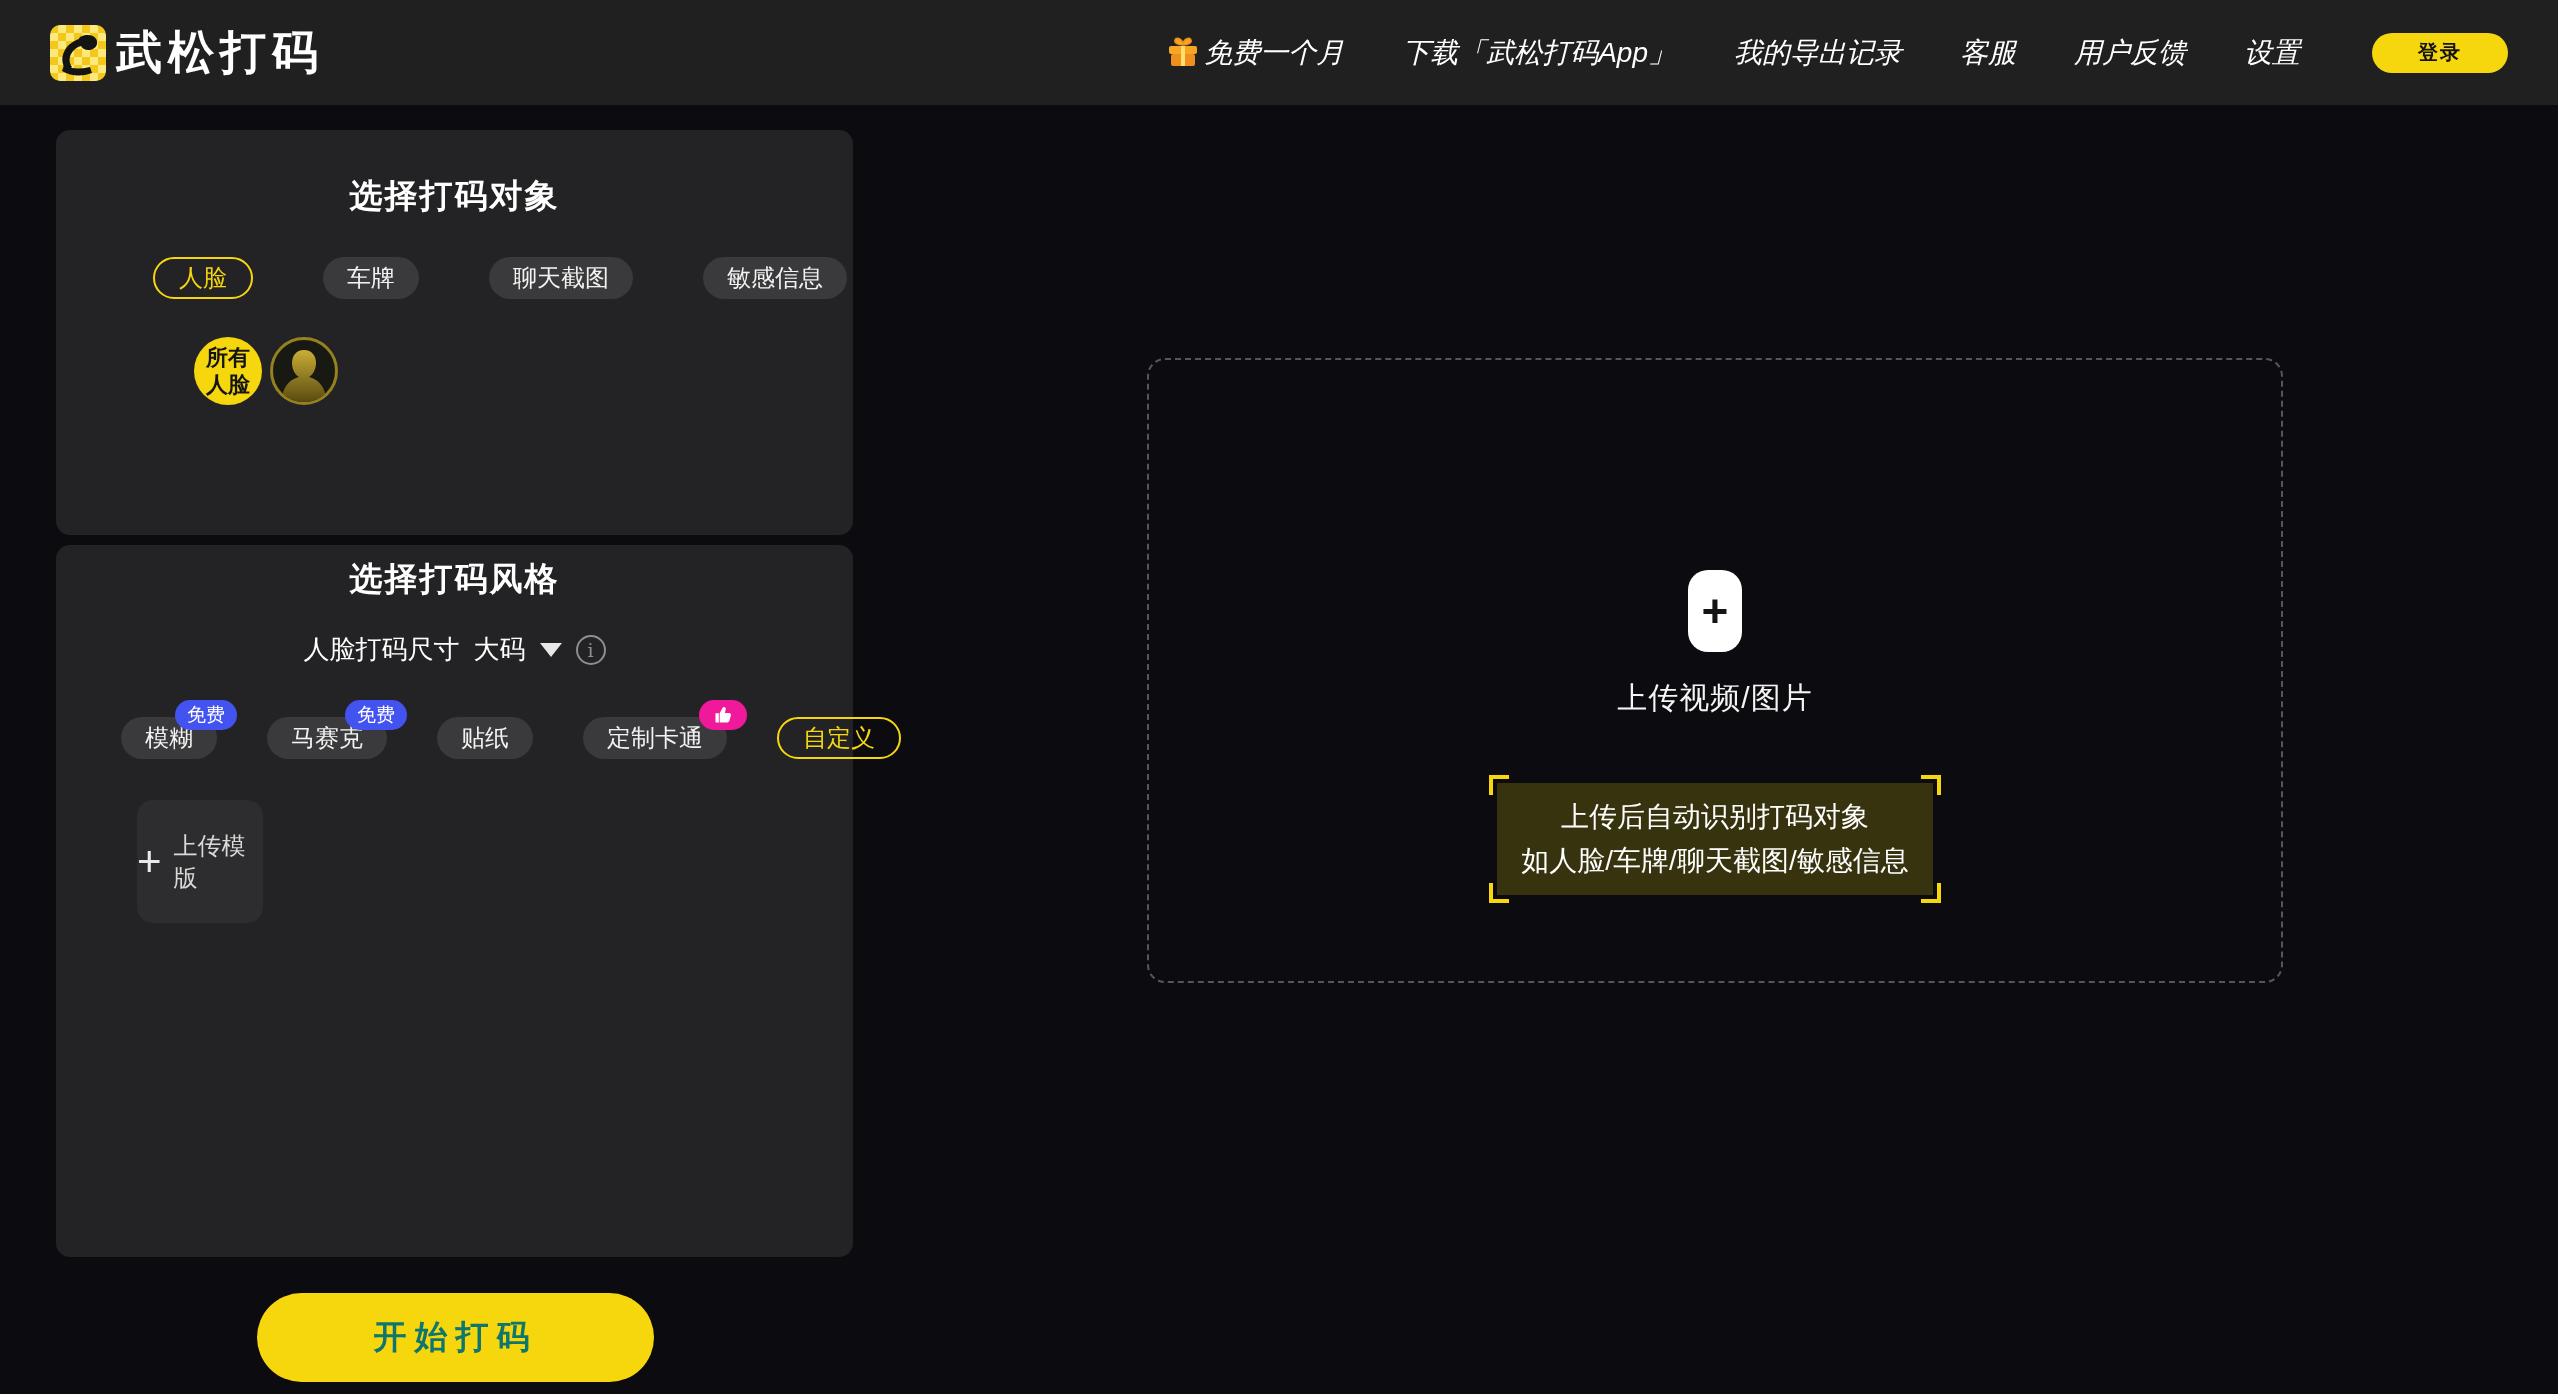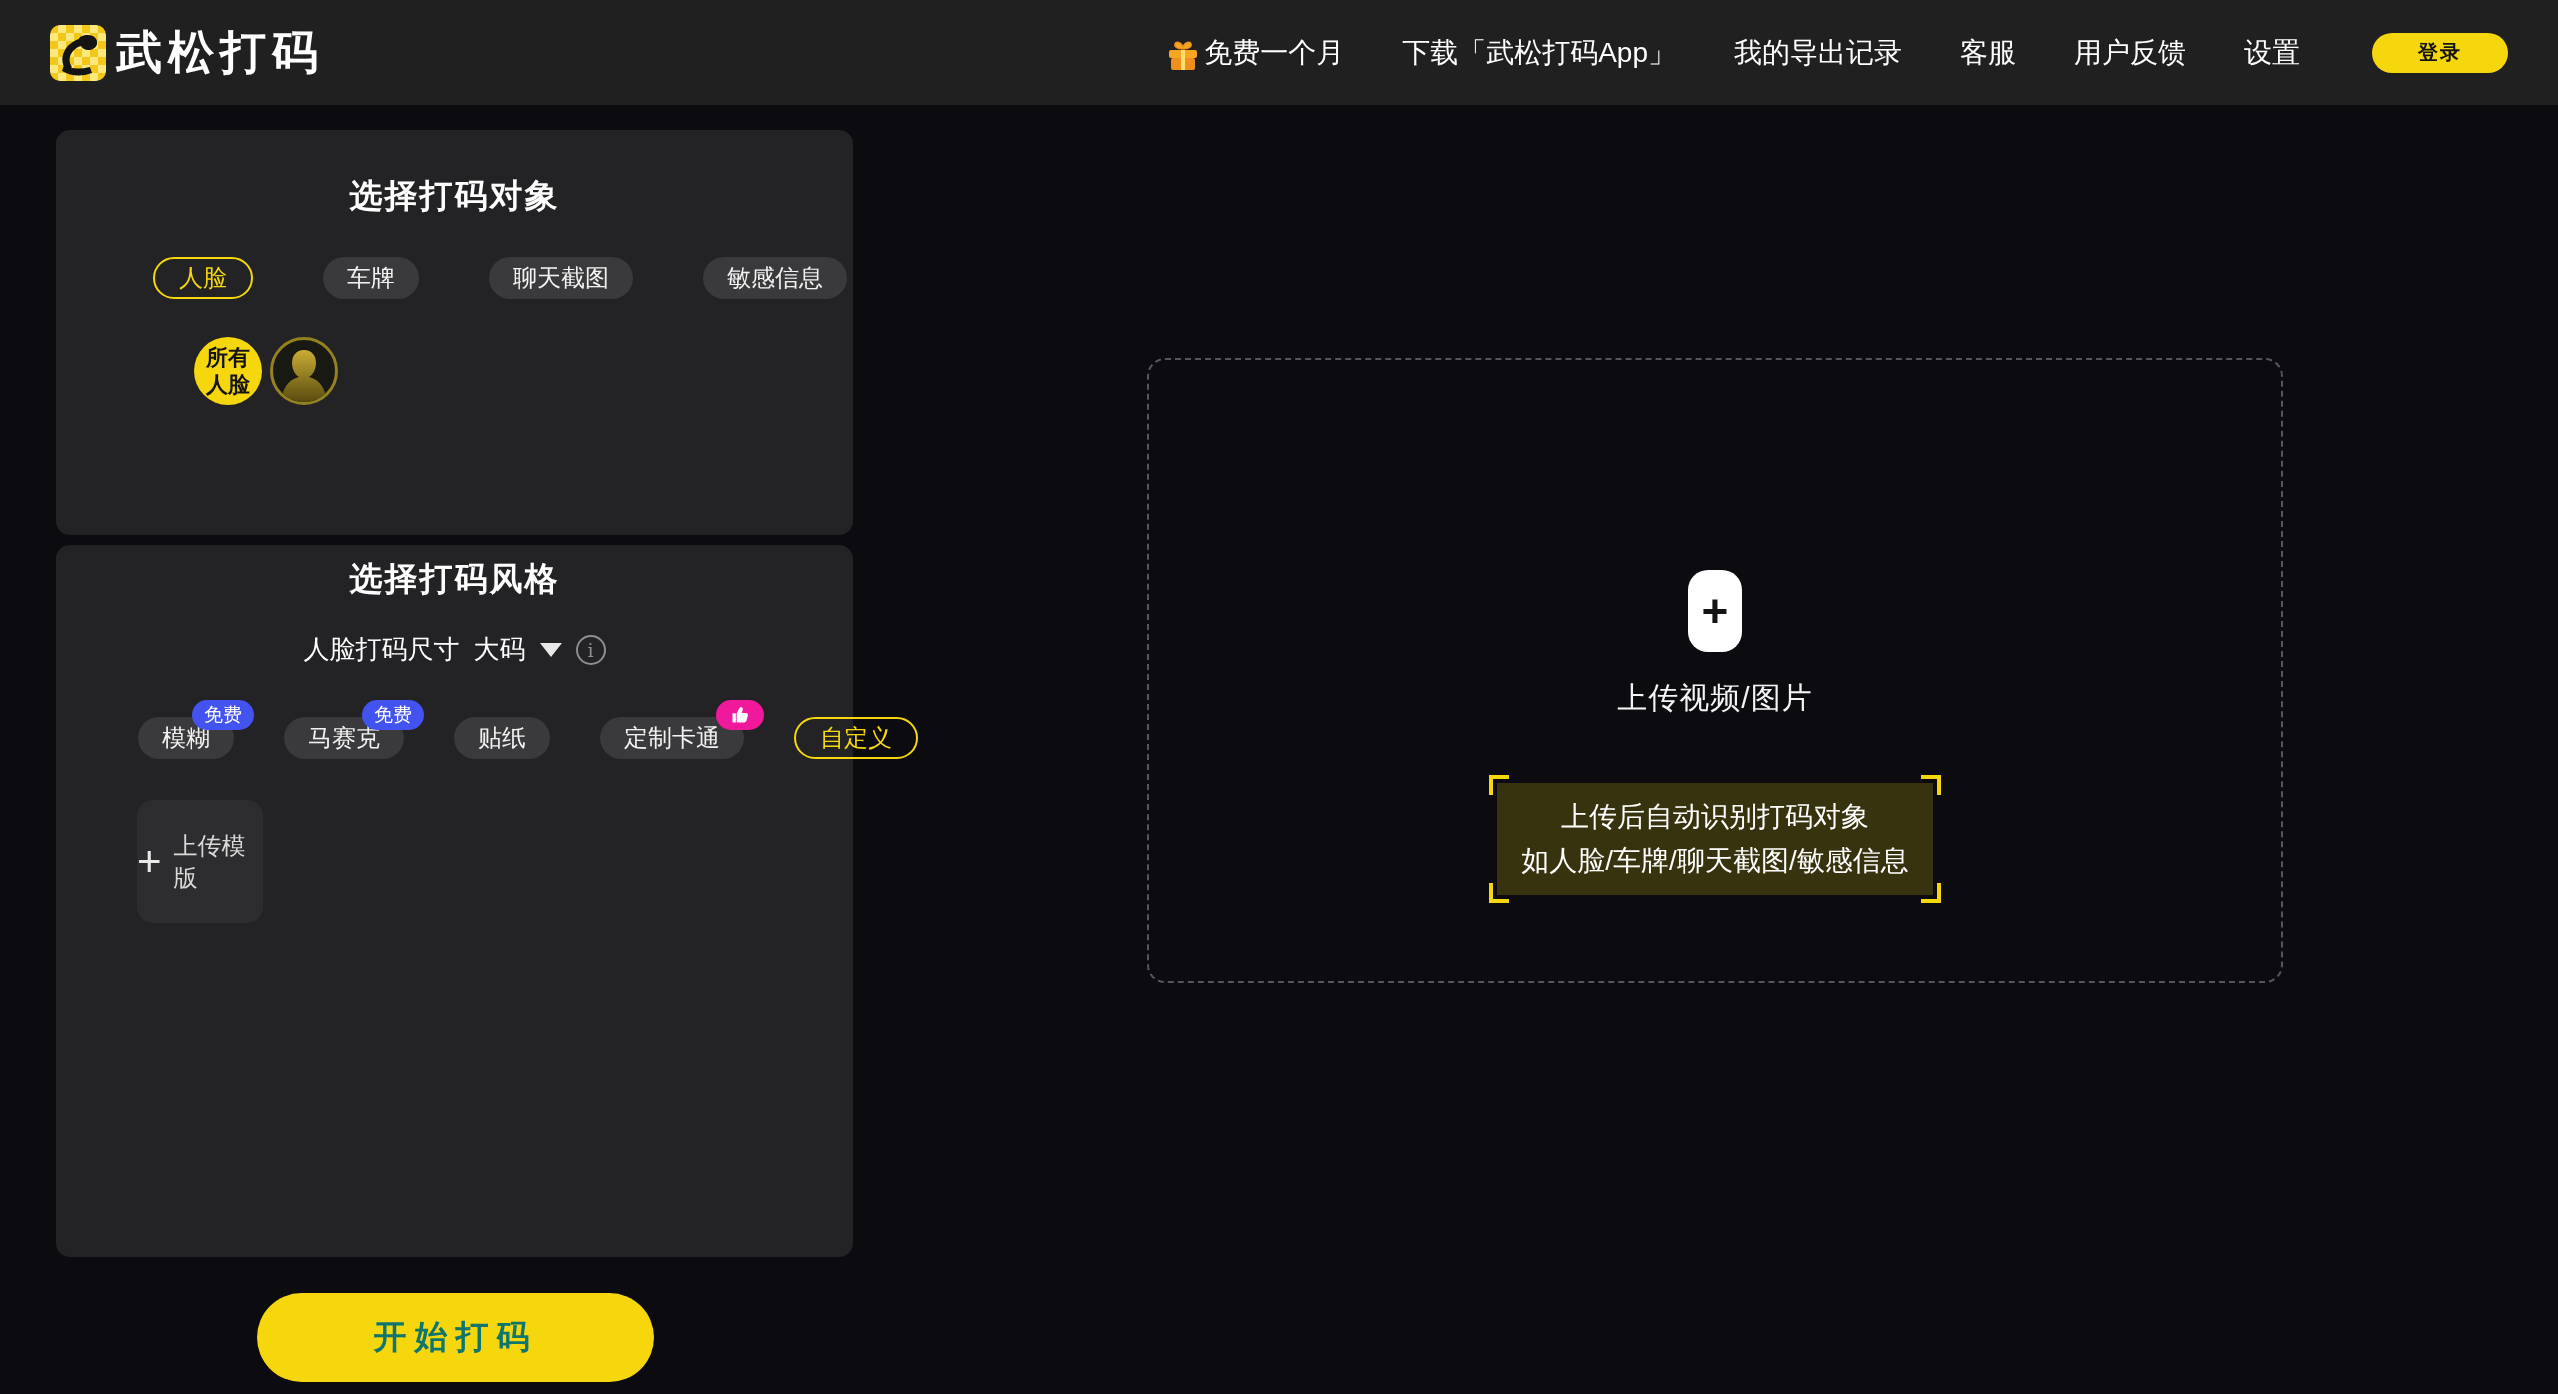--- a/index.html
+++ b/index.html
@@ -24,21 +24,21 @@
     flex:0 0 auto;
   }
   .brand-logo svg { position:absolute; inset:0; }
   .brand-title {
     font-family:"DejaVu Serif","Liberation Serif",serif;
     font-weight:bold; font-size:46px; letter-spacing:6px; color:#fff;
   }
   .nav-items { margin-left:auto; display:flex; align-items:center; gap:58px; }
   .nav-item {
     font-size:28px; color:#fff; cursor:pointer; white-space:nowrap;
-    display:flex; align-items:flex-end; gap:4px;
+    display:flex; align-items:flex-start; gap:4px;font-style:italic;
   }
   .gift { width:34px; height:34px; flex:0 0 auto; }
   .login-btn {
     margin-left:14px; height:40px; padding:0 46px; border-radius:29px;
     background:#f6d70e; color:#141414; font-size:20px; font-weight:bold;
     display:flex; align-items:center; justify-content:center; cursor:pointer;
     letter-spacing:2px;
   }
 
   
@@ -89,21 +89,21 @@
     border-top:14px solid #e8e8e8; display:inline-block;
   }
   .info-icon {
     width:30px; height:30px; border:2px solid #8f8f92; border-radius:50%;
     color:#8f8f92; display:flex; align-items:center; justify-content:center;
     font-family:"DejaVu Serif","Liberation Serif",serif; font-size:19px; cursor:pointer;
   }
   .info-icon::before { content:"i"; }
 
   .style-chips {
-    position:absolute; left:82px; top:172px; display:flex; gap:50px; align-items:flex-end;
+    position:absolute; left:65px; top:172px; display:flex; gap:50px; align-items:flex-end;
   }
   .style-chip { position:relative; }
   .badge {
     position:absolute; top:-17px; right:-20px; height:30px; padding:0 12px;
     border-radius:15px; background:#4353f0; color:#fff; font-size:19px;
     display:flex; align-items:center; justify-content:center; white-space:nowrap; z-index:2;
   }
   .badge.pink { background:#f1199b; padding:0 14px; }
   .badge.pink svg { width:20px; height:20px; }
 

